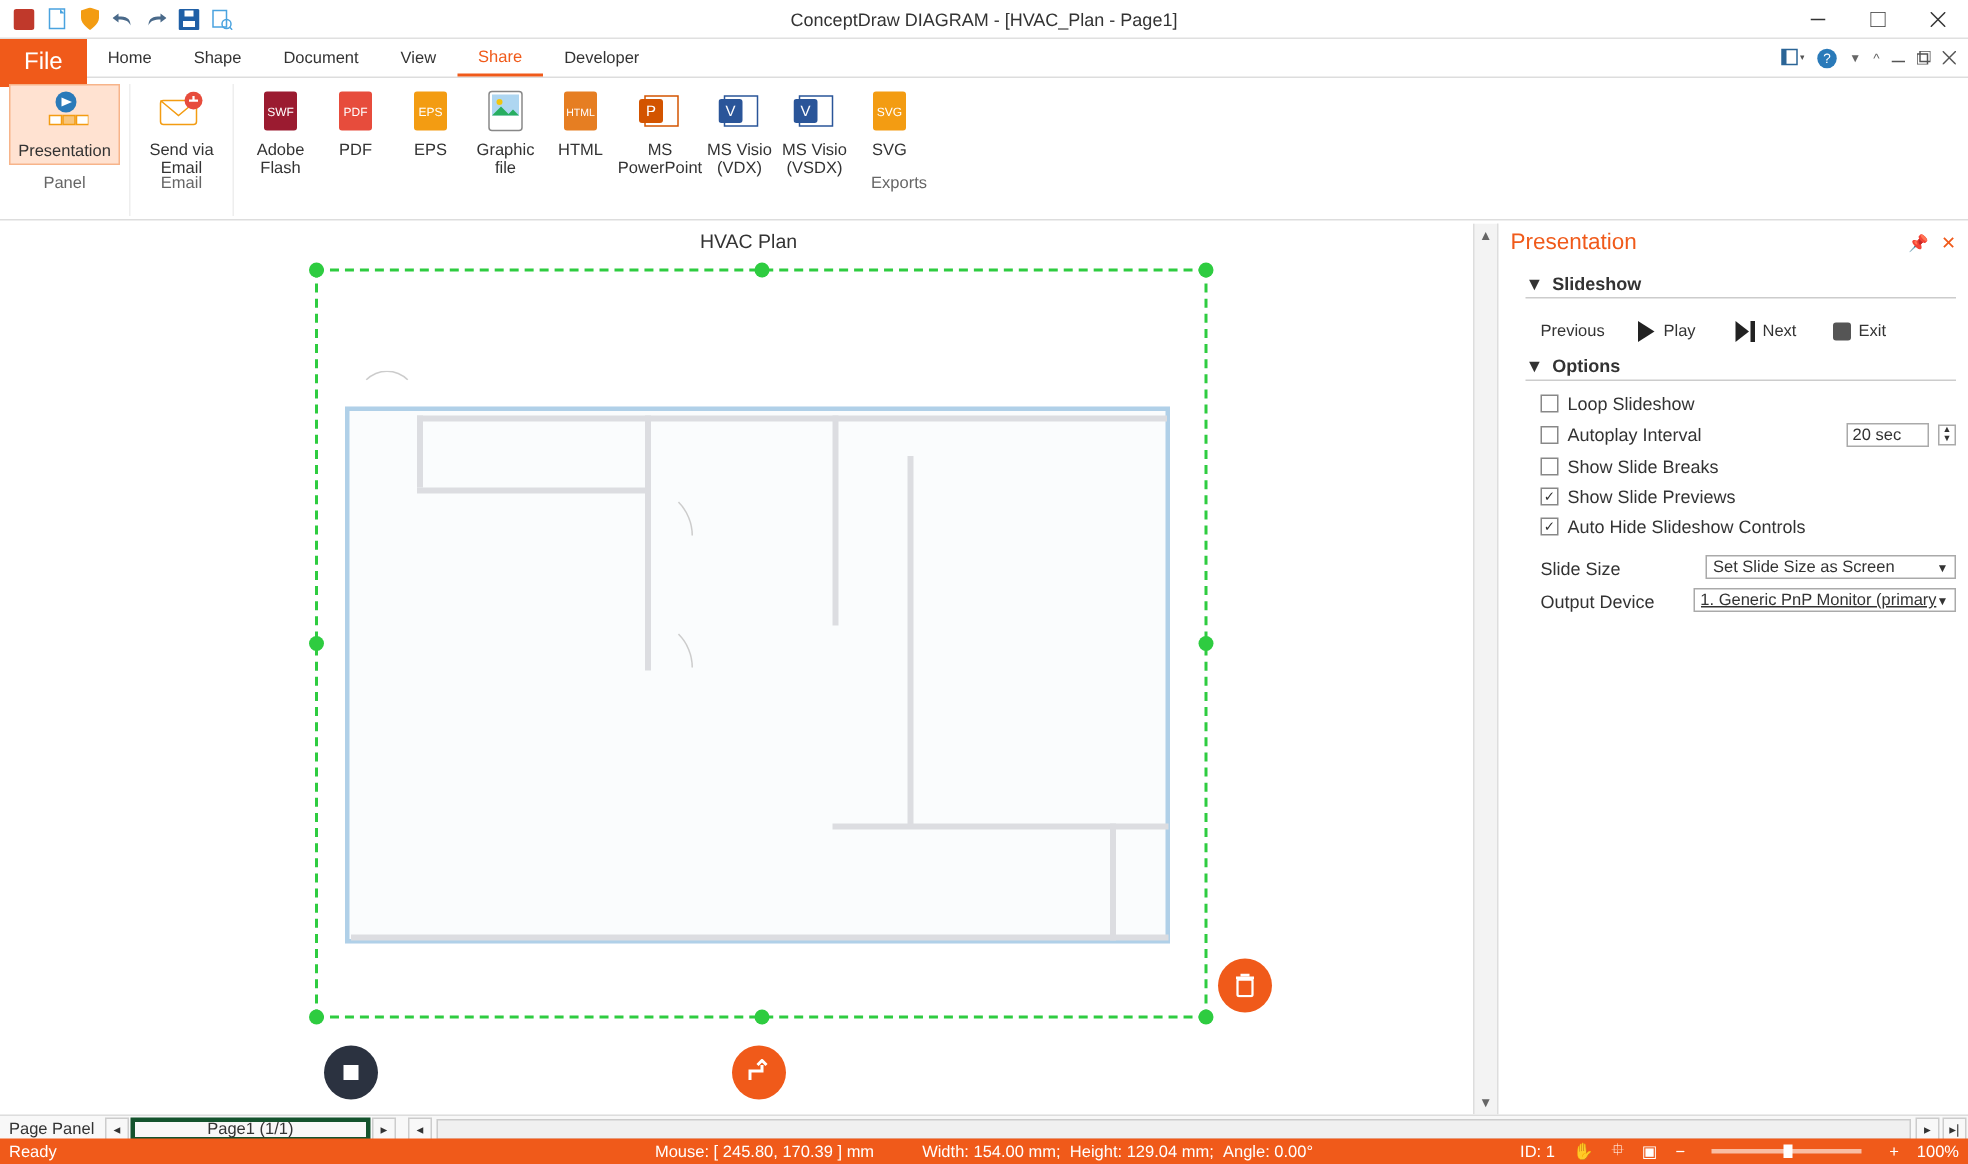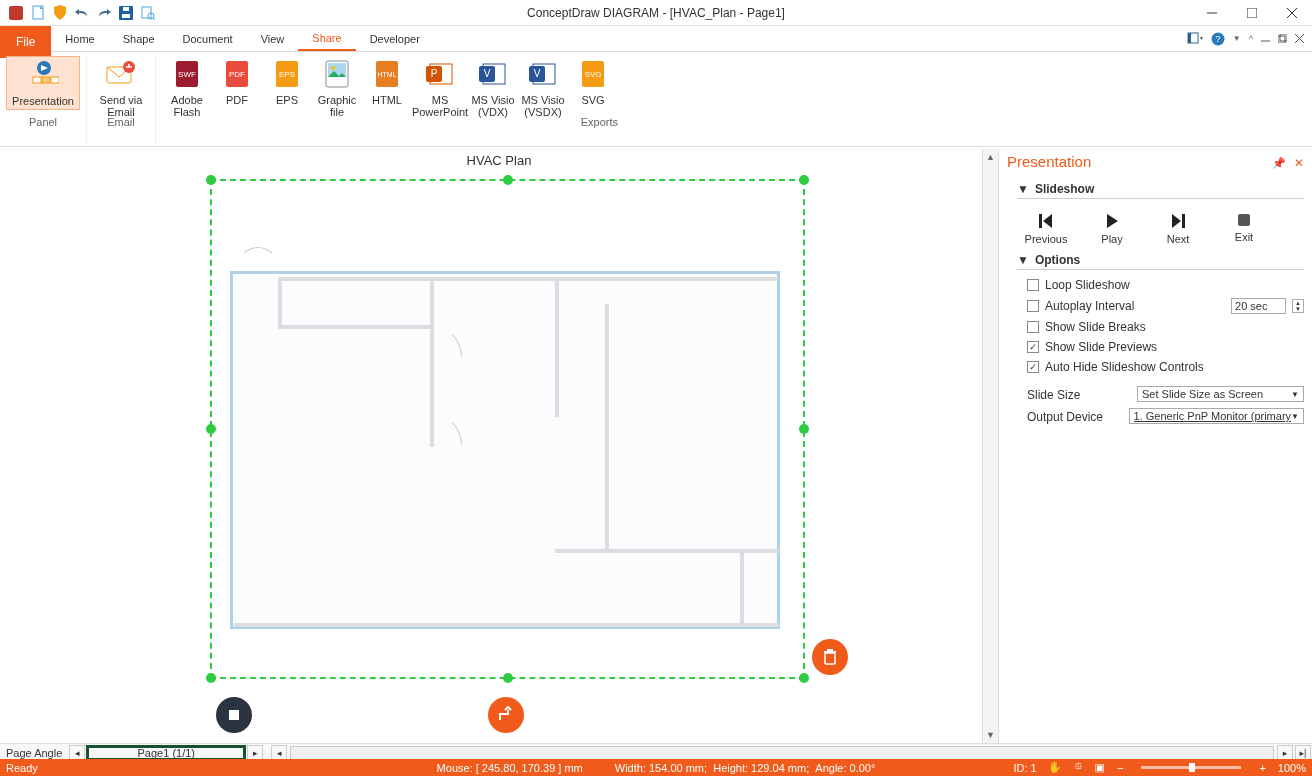--- a/index.html
+++ b/index.html
@@ -9,21 +9,21 @@
 .titlebar { height: 26px; display: flex; align-items: center; border-bottom: 1px solid #e0e0e0; position: relative; }
 .qat { display: flex; align-items: center; gap: 6px; padding-left: 8px; }
 .qat .qicon { width: 16px; height: 16px; display: flex; align-items: center; justify-content: center; }
 .title { position: absolute; left: 50%; transform: translateX(-50%); font-size: 12px; color: #333; }
 .winbtns { position: absolute; right: 0; display: flex; }
 .winbtn { width: 40px; height: 26px; display: flex; align-items: center; justify-content: center; }
 
 
 .tabs { height: 26px; display: flex; align-items: stretch; border-bottom: 1px solid #ddd; position: relative; }
 .tab { padding: 0 14px; display: flex; align-items: center; font-size: 11px; color: #333; cursor: pointer; }
-.tab.file { background: #f05a1a; color: #fff; font-size: 12px; padding: 16px 16px; }
+.tab.file { background: #f05a1a; color: #fff; font-size: 16px; padding: 16px 16px; }
 .tab.active { color: #f05a1a; border-bottom: 2px solid #f05a1a; text-align: right; }
 .tabs-right { position: absolute; right: 8px; display: flex; align-items: center; gap: 8px; height: 100%; }
 
 
 .ribbon { height: 95px; border-bottom: 1px solid #ddd; display: flex; align-items: flex-start; padding-top: 4px; }
 .group { display: flex; flex-direction: column; align-items: center; border-right: 1px solid #eee; height: 88px; padding: 0 6px; position: relative; }
 .group-items { display: flex; }
 .group-label { font-size: 11px; color: #666; position: absolute; bottom: 16px; }
 .rbtn { display: flex; flex-direction: column; align-items: center; justify-content: flex-start; width: 56px; padding: 2px 2px; cursor: pointer; text-align: center; gap: 2px; }
 .rbtn.big { width: 74px; }
@@ -48,21 +48,21 @@
 
 .fab { position: absolute; width: 36px; height: 36px; border-radius: 50%; display:flex; align-items:center; justify-content:center; color:#fff; }
 .fab.red { background:#f05a1a; }
 .fab.dark { background:#2b3240; }
 
 
 .panel { width: 314px; border-left: 1px solid #ddd; background: #fff; display: flex; flex-direction: column; padding: 4px 8px 8px 8px; }
 .panel-header { color:#f05a1a; font-size: 15px; display:flex; align-items:center; justify-content:space-between; padding-bottom:4px; }
 .section-hdr { display:flex; align-items:center; gap:6px; font-weight:bold; font-size:12px; border-bottom:1px solid #ccc; margin:8px 0 8px 10px; padding-bottom:2px; }
 .slidebtns { display:flex; gap:20px; justify-content:flex-start; padding-left: 16px; margin-top:6px; }
-.sb { display:flex; flex-direction:column; align-items:center; font-size:11px; gap:4px; cursor:pointer; width:46px;}
+.sb { display:flex; flex-direction:row; align-items:center; font-size:11px; gap:4px; cursor:pointer; width:46px;}
 .opts { padding-left: 20px; display:flex; flex-direction:column; gap:6px; font-size:12px; }
 .optrow { display:flex; align-items:center; gap:6px; }
 .checkbox { width:12px; height:12px; border:1px solid #888; display:flex; align-items:center; justify-content:center; font-size:9px; color:#333; }
 .checkbox.checked::after { content:"✓"; }
 .formrow { display:flex; align-items:flex-end; gap:20px; padding-left:0; }
 .formrow .lbl { width:90px; }
 .dropdown { border:1px solid #aaa; padding:1px 4px; font-size:11px; display:flex; justify-content:space-between; align-items:center; flex:1; background:#fff; }
 .spin { width:55px; border:1px solid #aaa; display:flex; align-items:center; padding:1px 3px; font-size:11px; justify-content:space-between;}
 
 
@@ -468,21 +468,21 @@
         <div class="dropdown">
             <span style="white-space:nowrap;overflow:hidden;text-decoration:underline;">1. Generic PnP Monitor (primary</span>
             <span style="font-size:8px;">▼</span>
           </div>
       </div>
     </div>
   </div>
 </div>
 
 <div class="pagelist">
-  <span class="pllabel">Page Angle</span>
+  <span class="pllabel">Page Panel</span>
   <span class="plbtn">◂</span>
   <span class="pldrop">
       <span>Page1 (1/1)</span>
     </span>
   <span class="plbtn">▸</span>
   <span style="width:6px;"></span>
   <span class="plbtn">◂</span>
   <div class="hscroll"></div>
   <span class="plbtn">▸</span>
   <span class="plbtn">▸|</span>

